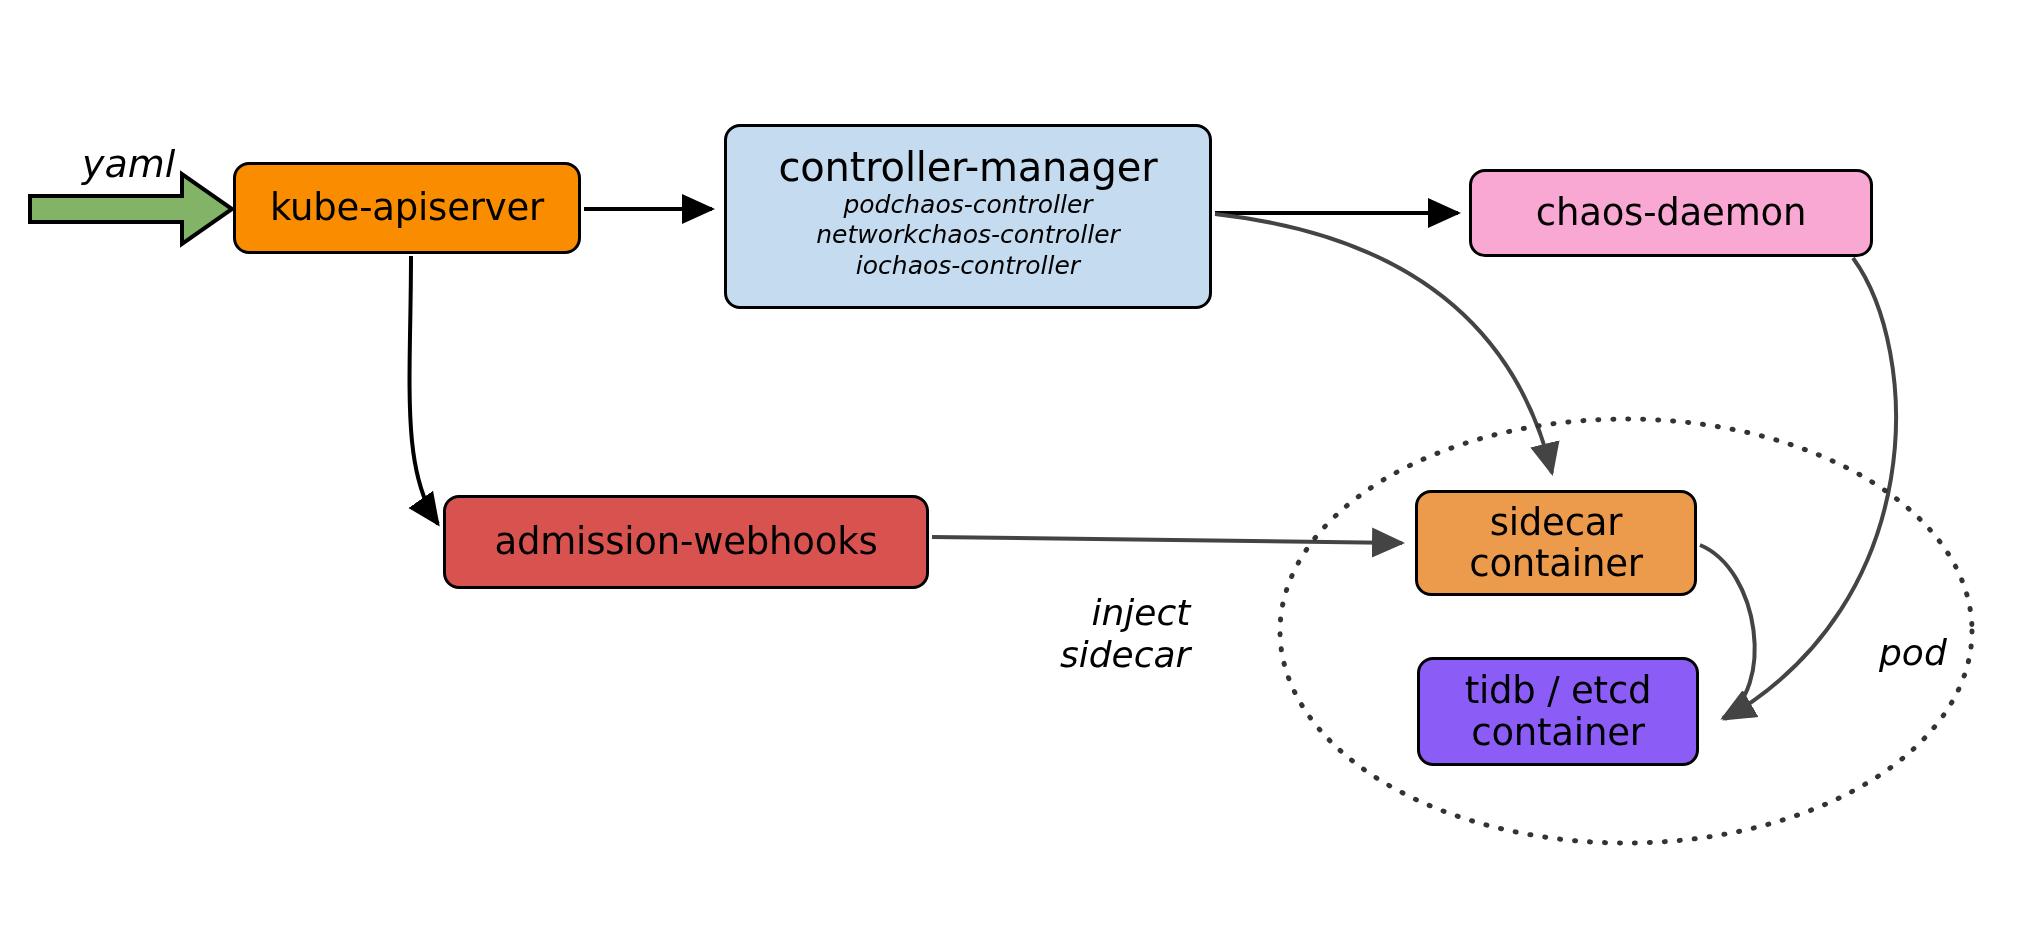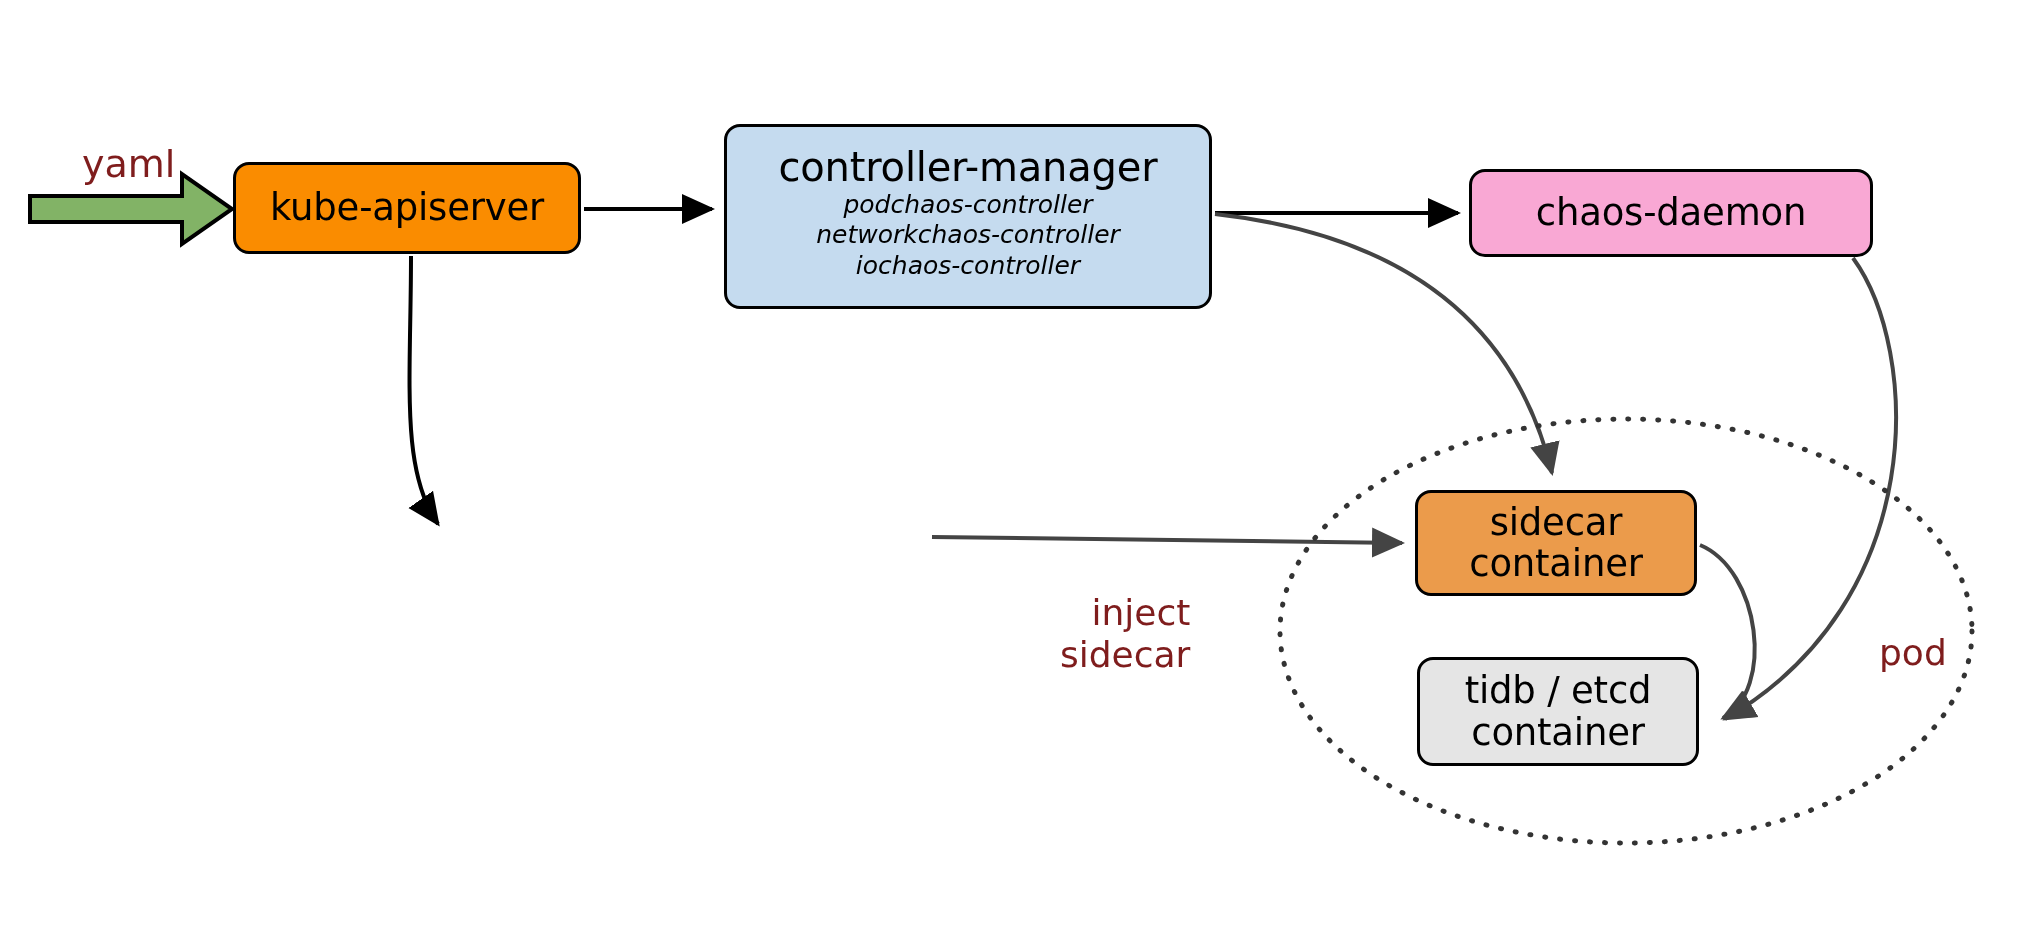--- a/index.html
+++ b/index.html
@@ -70,27 +70,28 @@
   #node-admission-webhooks {
     left: 443px; top: 495px; width: 486px; height: 94px;
     background: #d8534f;
   }
   #node-sidecar-container {
     left: 1415px; top: 490px; width: 282px; height: 106px;
     background: #eb9b4b;
   }
   #node-tidb-etcd-container {
     left: 1417px; top: 657px; width: 282px; height: 109px;
-    background: #e5e5e5;
+    background: #8b5cf6;
   }
   .free-label {
     position: absolute;
-    color: #7f1d1d;
+    color: #000000;
     white-space: pre-line;
     line-height: 1.18;
+    font-style: italic;
   }
   #label-yaml {
     left: 82px; top: 142px;
     font-size: 38px;
   }
   #label-inject-sidecar {
     left: 1060px; top: 592px;
     font-size: 36px;
     text-align: right;
   }
@@ -143,20 +144,23 @@
     <span class="node-title">controller-manager</span>
     <span class="sub-label">podchaos-controller</span>
     <span class="sub-label">networkchaos-controller</span>
     <span class="sub-label">iochaos-controller</span>
   </div>
 
   <div class="node" id="node-chaos-daemon">
     <span class="node-title">chaos-daemon</span>
   </div>
 
+  <div class="node" id="node-admission-webhooks">
+    <span class="node-title">admission-webhooks</span>
+  </div>
 
   <div class="node" id="node-sidecar-container">
     <span class="node-title two-line" style="white-space: pre-line;">sidecar
 container</span>
   </div>
 
   <div class="node" id="node-tidb-etcd-container">
     <span class="node-title two-line" style="white-space: pre-line;">tidb / etcd
 container</span>
   </div>

